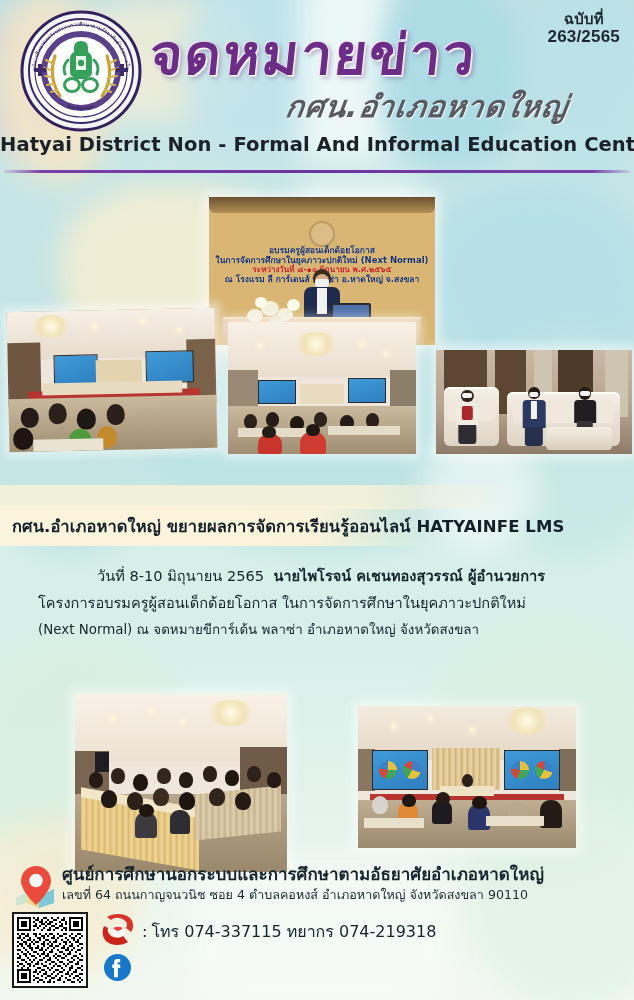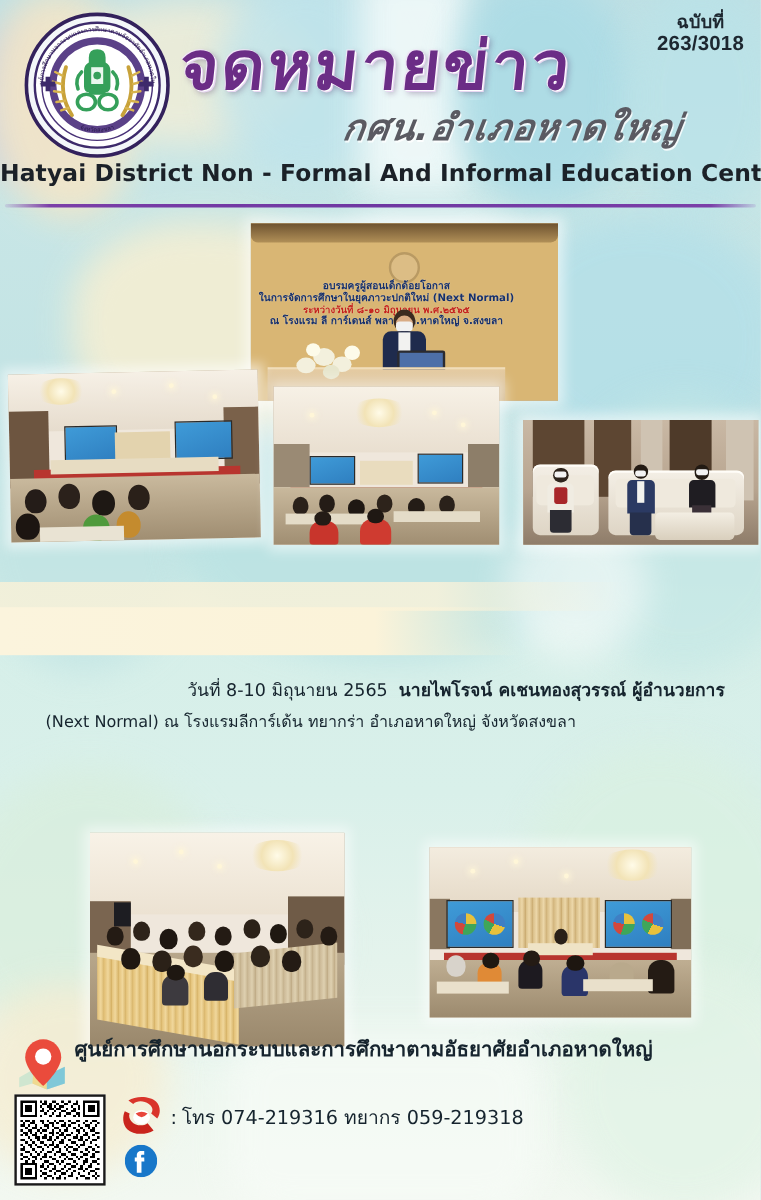--- a/index.html
+++ b/index.html
@@ -130,21 +130,21 @@
   
   .photo {
     position: absolute;
     overflow: hidden;
     background: #bba98c;
     box-shadow: 0 0 10px 5px rgba(255,255,255,.55);
   }
   .photo .inner { position: absolute; inset: 0; }
 
   
-  .p-hero { left: 209px; top: 186px; width: 256px; height: 148px; }
+  .p-hero { left: 209px; top: 197px; width: 226px; height: 148px; }
   .curtain {
     position: absolute; inset: 0;
     background:
       repeating-linear-gradient(90deg,
         #d8b471 0px, #e8cf9b 4px, #cfa65f 8px, #e3c68c 12px),
       linear-gradient(180deg, #c9a25c 0%, #e0c289 30%, #d6b madeup 60%);
     background-color: #d9b674;
   }
   .curtain-top {
     position:absolute; left:0; top:0; width:100%; height:16px;
@@ -233,21 +233,21 @@
     letter-spacing: .1px;
   }
 
   .body-copy {
     position: absolute; left: 38px; top: 562px; width: 566px;
     font-family: "DejaVu Sans", sans-serif;
     font-size: 14.6px; color: #16242e;
     line-height: 27px;
   }
   .body-copy p { margin: 0; }
-  .l-1 { text-align: right; }
+  .l-1 { text-align: center; }
   .l-2, .l-3, .l-4 { text-align: left; }
   .body-copy b { font-weight: 700; }
   .sm { font-size: 13.4px; }
 
   
   .footer { position: absolute; left: 0; top: 858px; width: 634px; height: 142px; }
 
   .pin-icon { position: absolute; left: 14px; top: 6px; width: 46px; height: 44px; }
 
   .org-name {
@@ -356,21 +356,21 @@
         <g fill="#3d2a6b">
           <path d="M16 60 h4 v-4 h4 v4 h4 v4 h-4 v4 h-4 v-4 h-4 z"></path>
           <path d="M98 60 h4 v-4 h4 v4 h4 v4 h-4 v4 h-4 v-4 h-4 z"></path>
           <path d="M59 14 h4 v-4 h4 v4 h4 v4 h-4 v4 h-4 v-4 h-4 z" opacity="0"></path>
         </g>
       </svg>
     </div>
 
     <div class="issue-box">
       <div>ฉบับที่</div>
-      <div class="issue-no">263/3018</div>
+      <div class="issue-no">263/2565</div>
     </div>
 
     <div class="masthead-th">จดหมายข่าว</div>
     <div class="masthead-sub-th">กศน.อำเภอหาดใหญ่</div>
     <div class="masthead-en">Hatyai District Non - Formal And Informal Education Center</div>
 
     <div class="rule"></div>
   </div>
 
   <div class="photo p-hero">
@@ -492,27 +492,29 @@
       <div class="person" style="left:70%;bottom:14%;width:12%;height:50%;">
         <div class="h" style="top:0;width:52%;padding-bottom:52%;background:#221a13;"></div>
         <div class="m" style="top:7%;width:42%;height:9%;"></div>
         <div class="b" style="top:24%;width:92%;height:44%;background:#1f1d22;"></div>
         <div class="b" style="top:64%;width:70%;height:30%;background:#3a3037;border-radius:0 0 3px 3px;"></div>
       </div>
       <div class="ottoman" style="left:56%;width:34%;height:22%;"></div>
     </div>
   </div>
 
+  <div class="headline">กศน.อำเภอหาดใหญ่ ขยายผลการจัดการเรียนรู้ออนไลน์ HATYAINFE LMS</div>
 
   <div class="body-copy">
     <p class="l-1">
       <span>วันที่ 8-10 มิถุนายน 2565</span>
       &nbsp;<b>นายไพโรจน์ คเชนทองสุวรรณ์ ผู้อำนวยการ</b>
     </p>
-    <p class="l-4 sm"><span>(Next Normal) ณ โรงแรมลีการ์เด้น ทยากร่า อำเภอหาดใหญ่ จังหวัดสงขลา</span></p>
+    <p class="l-3"><span>โครงการอบรมครูผู้สอนเด็กด้อยโอกาส ในการจัดการศึกษาในยุคภาวะปกติใหม่</span></p>
+    <p class="l-4 sm"><span>(Next Normal) ณ จดหมายขีการ์เด้น พลาซ่า อำเภอหาดใหญ่ จังหวัดสงขลา</span></p>
   </div>
 
   <div class="photo p-bl">
     <div class="inner room">
       <div class="ceiling" style="height:38%;background:linear-gradient(180deg,#f8f2e7,#ece2d2);"></div>
       <div class="chandelier" style="left:130px;top:6px;width:52px;height:26px;"></div>
       <div class="downlight" style="left:36px;top:22px;"></div>
       <div class="downlight" style="left:74px;top:14px;"></div>
       <div class="downlight" style="left:106px;top:26px;"></div>
       <div class="wallL" style="top:32%;height:30%;background:#7a6550;"></div>
@@ -588,20 +590,21 @@
       <svg viewBox="0 0 46 44" xmlns="http://www.w3.org/2000/svg">
         <path d="M2 34 L14 27 L25 32 L40 25 L40 39 L25 44 L13 39 L2 42 Z" fill="#cfe6d0"></path>
         <path d="M14 27 L25 32 L25 44 L13 39 Z" fill="#f0d98f"></path>
         <path d="M25 32 L40 25 L40 39 L25 44 Z" fill="#7fc8d8"></path>
         <path d="M22 2 C13.7 2 7 8.7 7 17 C7 27.5 22 41 22 41 C22 41 37 27.5 37 17 C37 8.7 30.3 2 22 2 Z" fill="#ea4b3c"></path>
         <circle cx="22" cy="16.5" r="6.8" fill="#ffffff"></circle>
       </svg>
     </div>
 
     <div class="org-name">ศูนย์การศึกษานอกระบบและการศึกษาตามอัธยาศัยอำเภอหาดใหญ่</div>
+    <div class="org-addr">เลขที่ 64 ถนนกาญจนวนิช ซอย 4 ตำบลคอหงส์ อำเภอหาดใหญ่ จังหวัดสงขลา 90110</div>
 
     <div class="qr">
       <svg viewBox="0 0 33 33" xmlns="http://www.w3.org/2000/svg" shape-rendering="crispEdges">
         <rect width="33" height="33" fill="#fff"></rect>
         <g fill="#000">
           <path d="M0 0h7v7h-7z"></path>
             <path d="M1 1h5v5h-5z" fill="#fff"></path>
             <path d="M2 2h3v3h-3z" fill="#000"></path>
           <path d="M26 0h7v7h-7z"></path>
             <path d="M27 1h5v5h-5z" fill="#fff"></path>
@@ -656,20 +659,20 @@
 
     <div class="fb-icon">
       <svg viewBox="0 0 27 27" xmlns="http://www.w3.org/2000/svg">
         <circle cx="13.5" cy="13.5" r="13.5" fill="#1877c9"></circle>
         <path d="M16.3 13.9h-2.4v9.4h-3.9v-9.4H8.3v-3.3h1.7V8.7c0-1.4.7-3.6 3.6-3.6h2.6v3.2h-1.9c-.3 0-.7.2-.7.8v1.5h2.6z" fill="#ffffff"></path>
       </svg>
     </div>
 
     <div class="tel-line">
       <span class="colon">:</span><span>โทร</span>
-      <span>074-219316</span>
+      <span>074-337115</span>
       <span>ทยากร</span>
-      <span>059-219318</span>
+      <span>074-219318</span>
     </div>
 
   </div>
 
 </div>
 
 </body></html>

